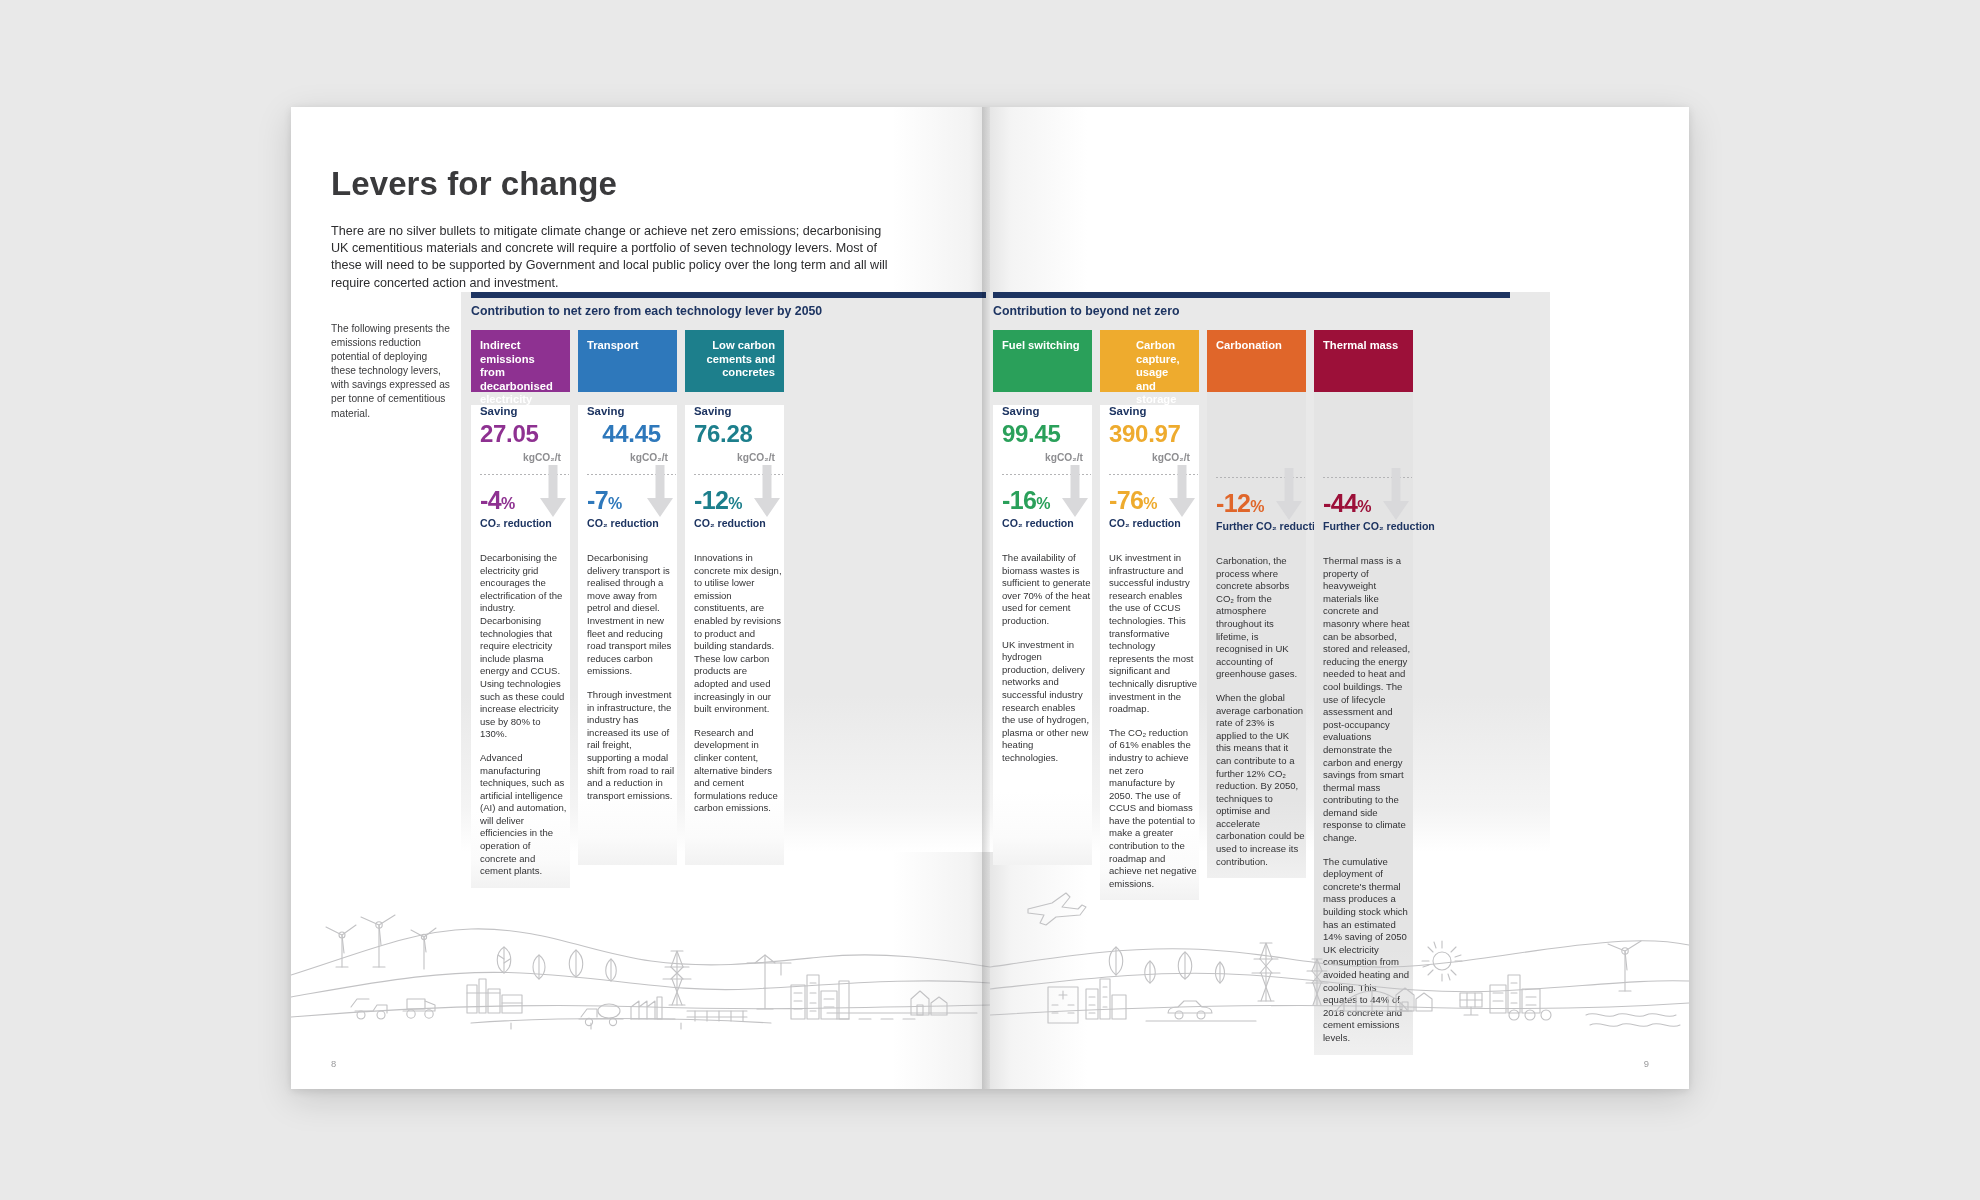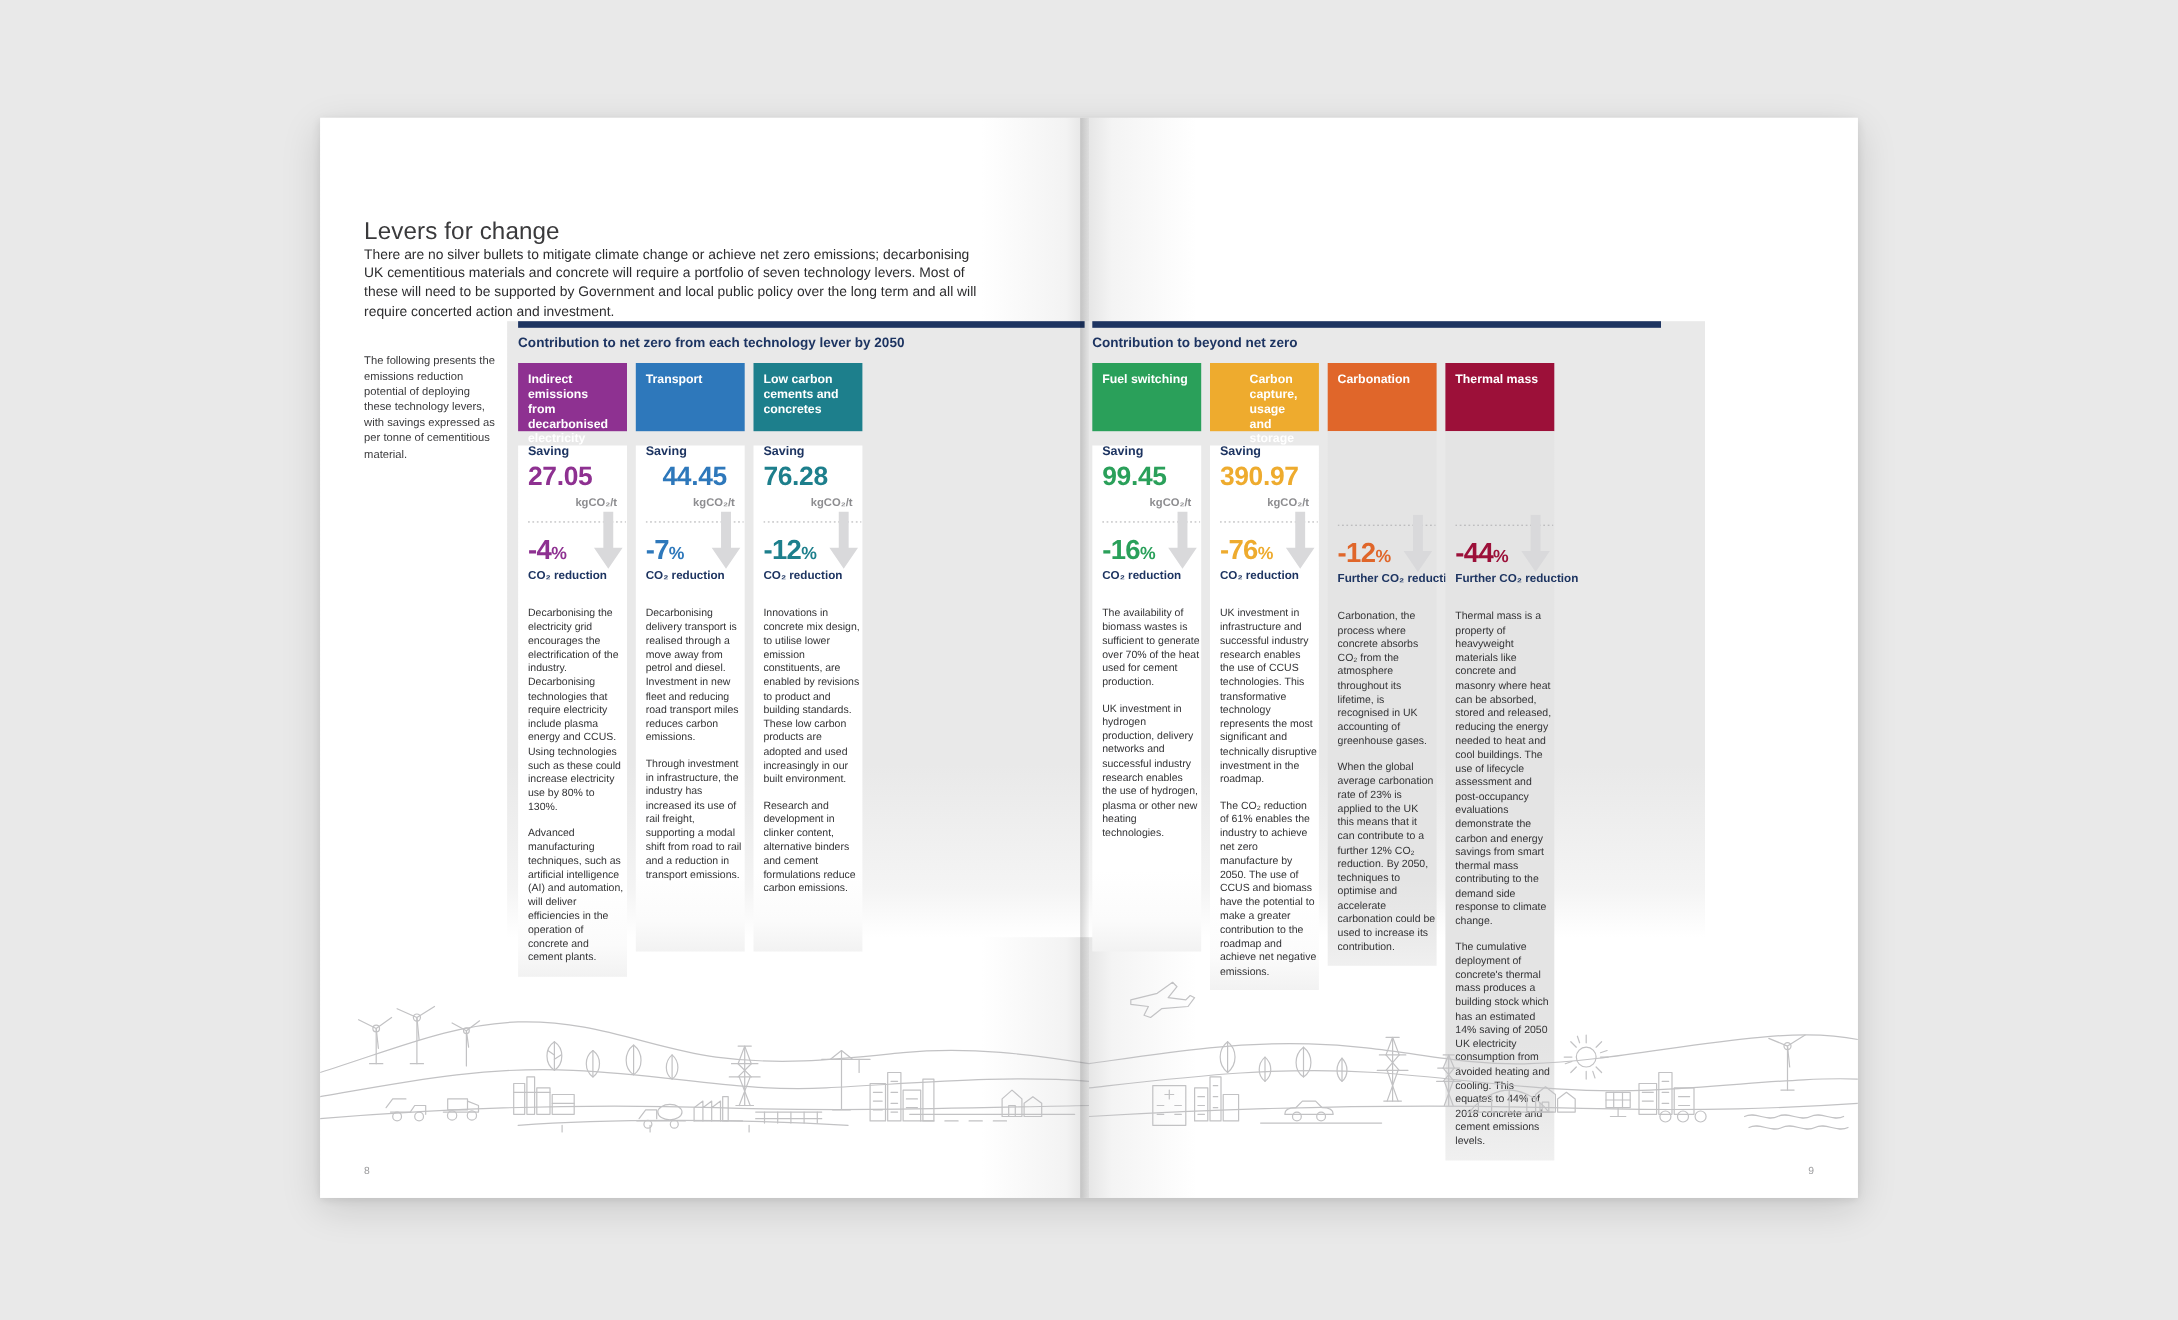--- a/index.html
+++ b/index.html
@@ -24,23 +24,22 @@
   .page-right { background: linear-gradient(to left,  #ffffff 0%, #ffffff 86%, #f4f4f4 97%, #e6e6e6 100%); }
   .gutter-shadow {
     position: absolute; top: 0; left: 691px; width: 18px; height: 982px;
     background: linear-gradient(to right, rgba(0,0,0,0.16), rgba(0,0,0,0.02) 45%, rgba(0,0,0,0.14));
     z-index: 40; pointer-events: none;
   }
 
   
   .headline {
     position: absolute; left: 40px; top: 58px;
-    font-size: 22px; font-weight: 400; color: #3a3a3c;
+    font-size: 33px; font-weight: 700; color: #3a3a3c;
     letter-spacing: 0.1px;
-    margin-top: 32px;
   }
   .intro {
     position: absolute; left: 40px; top: 116px; width: 562px;
     font-size: 12.6px; line-height: 17.2px; color: #2d2d2f; font-weight: 400;
   }
   .sidenote {
     position: absolute; left: 40px; top: 215px; width: 124px;
     font-size: 10.2px; line-height: 14.1px; color: #3a3a3c;
   }
 
@@ -152,21 +151,21 @@
                   <div class="arrow"><svg viewBox="0 0 30 54">
                       <path d="M10.5 0 H19.5 V33 H28 L15 52 L2 33 H10.5 Z" fill="#d9d9db"></path>
                     </svg></div>
                 </div>
                 <div class="red-label">CO₂ reduction</div>
                 <p class="para">Decarbonising delivery transport is realised through a move away from petrol and diesel. Investment in new fleet and reducing road transport miles reduces carbon emissions.</p>
                 <p class="para">Through investment in infrastructure, the industry has increased its use of rail freight, supporting a modal shift from road to rail and a reduction in transport emissions.</p>
               </div>
             </div>
             <div class="col plain">
-              <div class="cap" style="background: rgb(29, 127, 140);">Low carbon cements and concretes</div>
+              <div class="cap" style="background: rgb(29, 127, 140); text-align: right;">Low carbon cements and concretes</div>
               <div class="body">
                 <div class="saving-label">Saving</div>
                 <div class="saving-value" style="color: rgb(29, 127, 140);">76.28</div>
                 <div class="saving-unit">kgCO₂/t</div>
                 <div class="divider"></div>
                 <div class="pct-row">
                   <div class="pct" style="color: rgb(29, 127, 140);"><span>-12</span><span class="sym">%</span></div>
                   <div class="arrow"><svg viewBox="0 0 30 54">
                       <path d="M10.5 0 H19.5 V33 H28 L15 52 L2 33 H10.5 Z" fill="#d9d9db"></path>
                     </svg></div>

